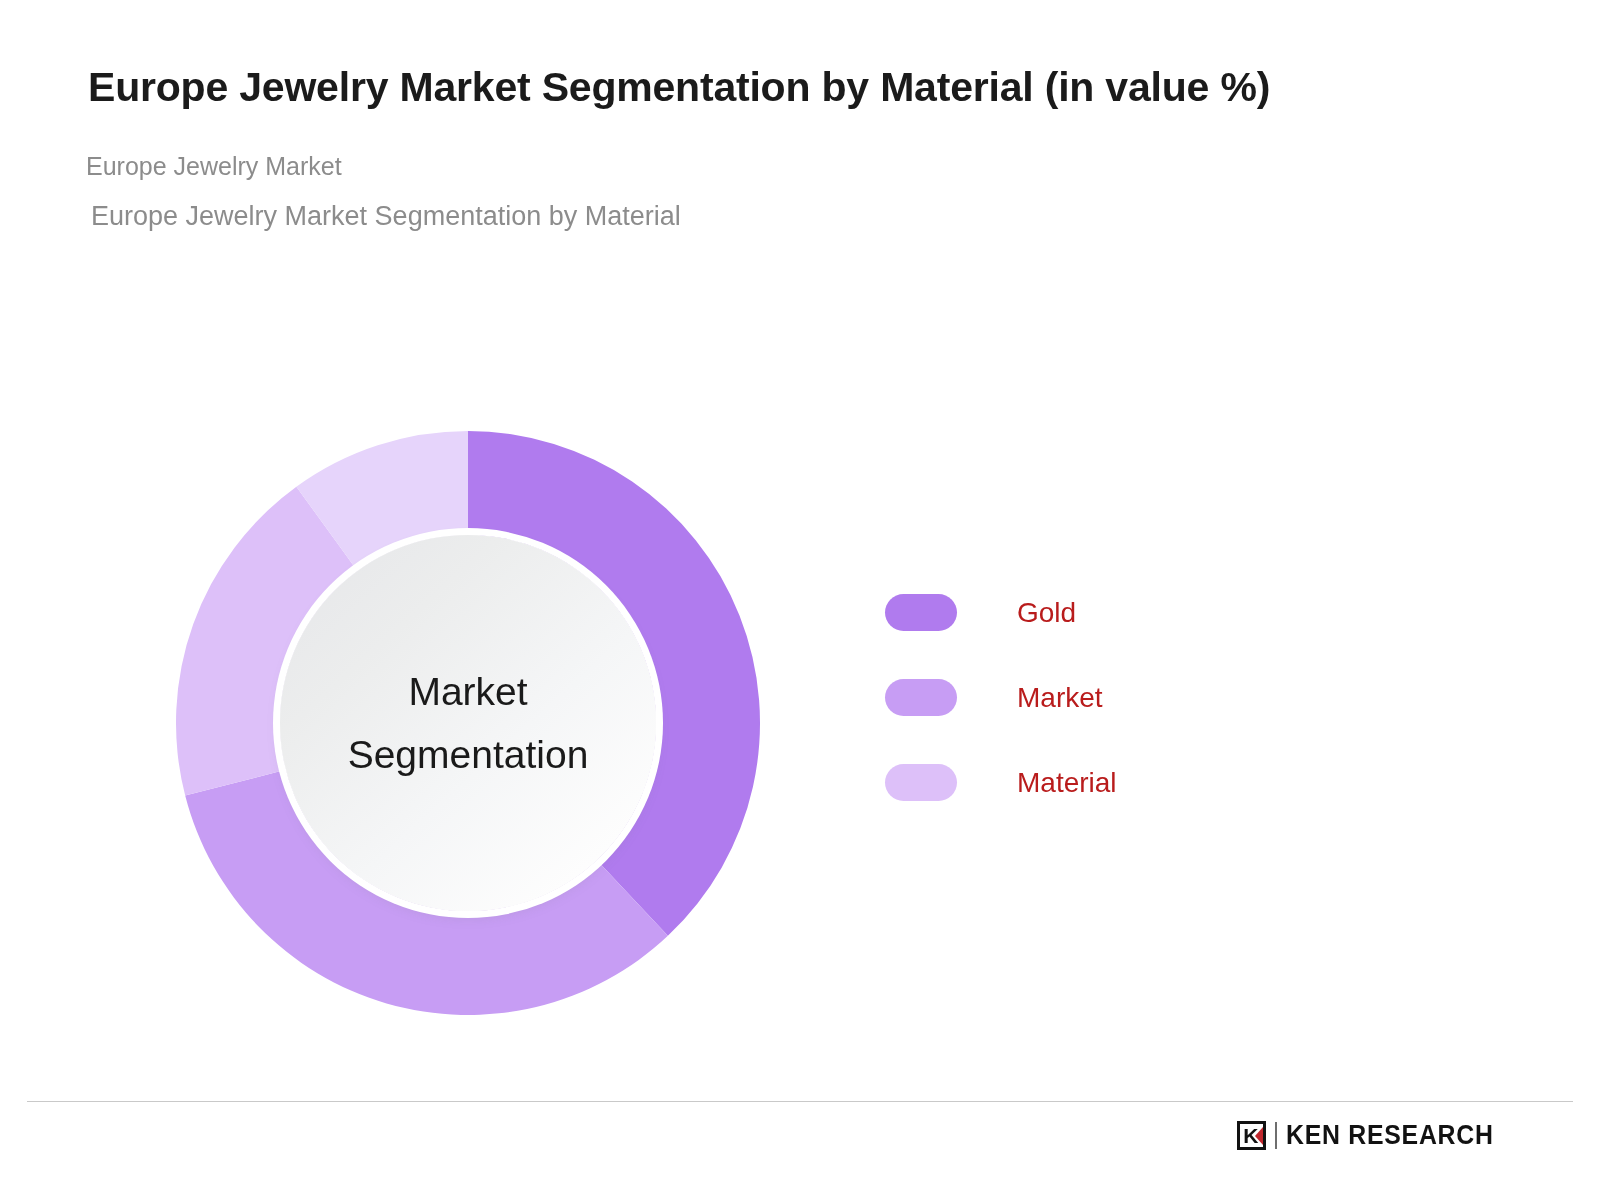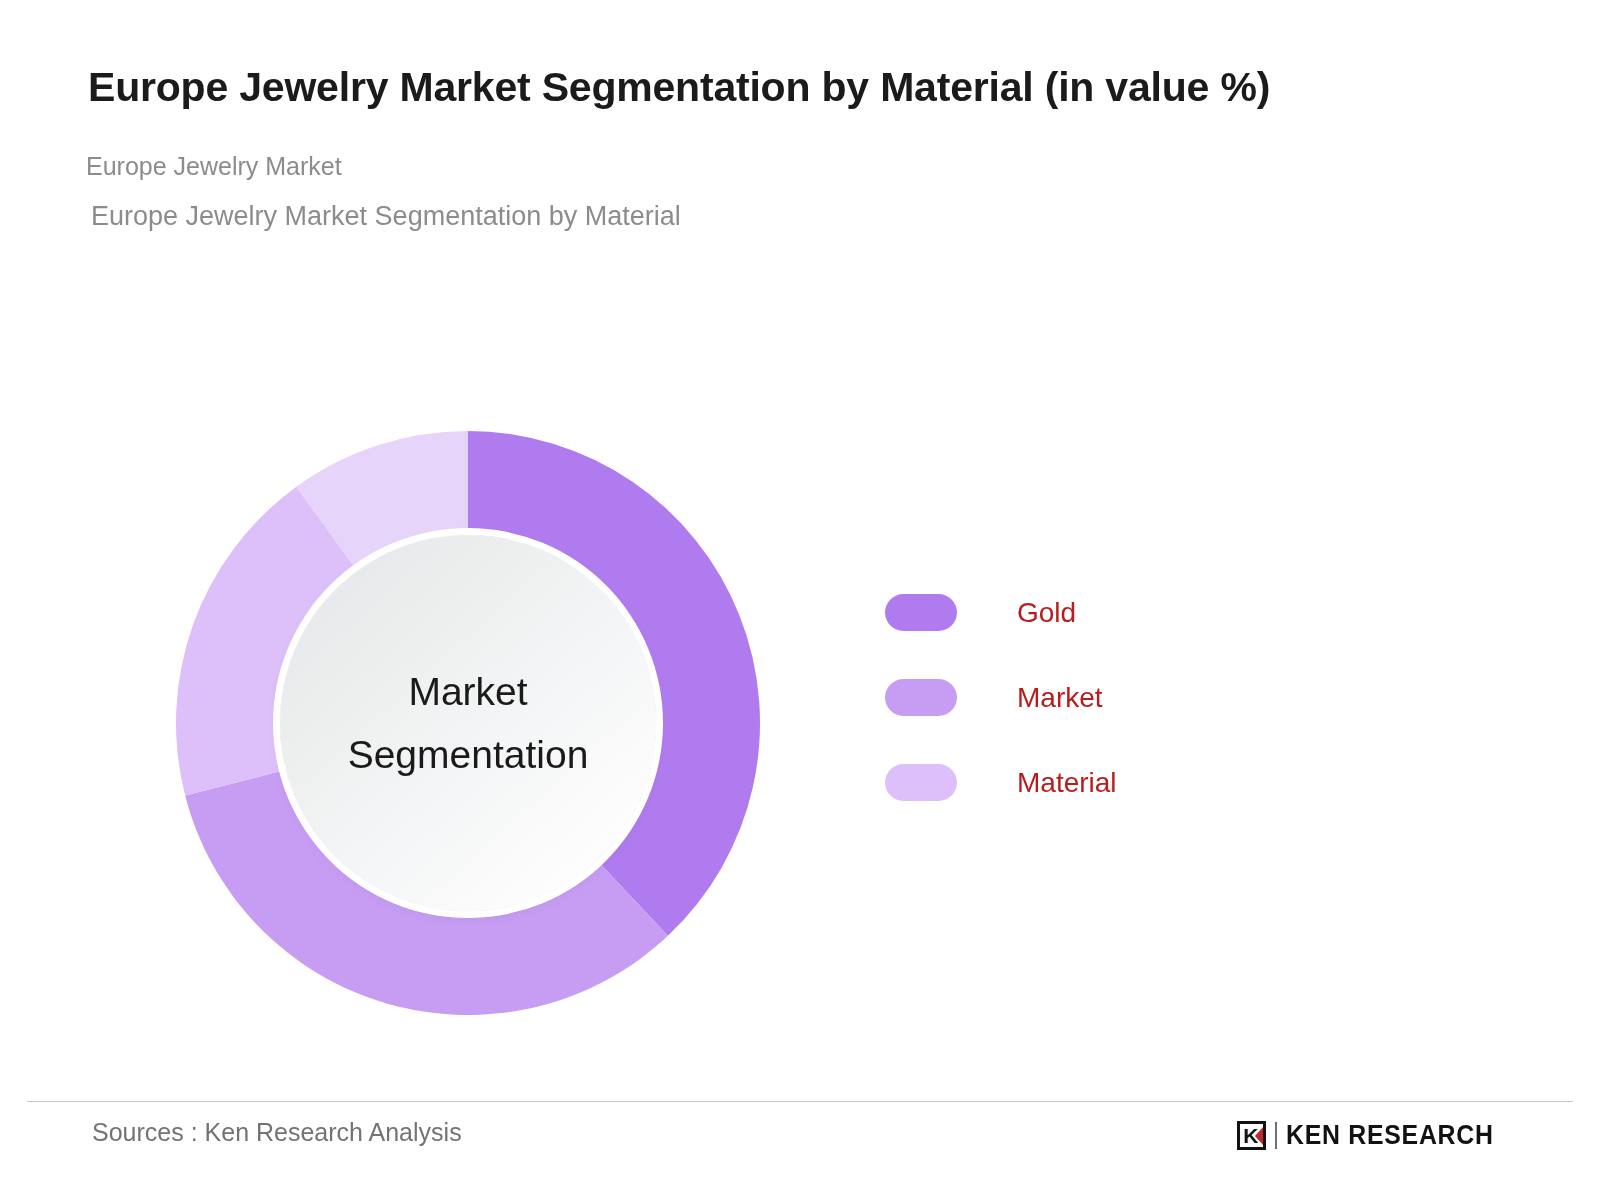--- a/index.html
+++ b/index.html
@@ -238,21 +238,20 @@
       </div>
       <div class="legend-item">
         <span class="legend-swatch" style="background: rgb(221, 192, 249);"></span>
         <span class="legend-label">Material</span>
       </div>
     </div>
 
   </div>
 
   <div class="footer-divider"></div>
-  <div class="footer-source">Sources : Ken Research Analysis</div>
   <div class="footer-logo">
     <span class="logo-mark">
       <span class="logo-mark-k">K</span>
       <span class="logo-mark-tri"></span>
     </span>
     <span class="logo-bar"></span>
     <span class="logo-text">KEN RESEARCH</span>
   </div>
 
 </div>

